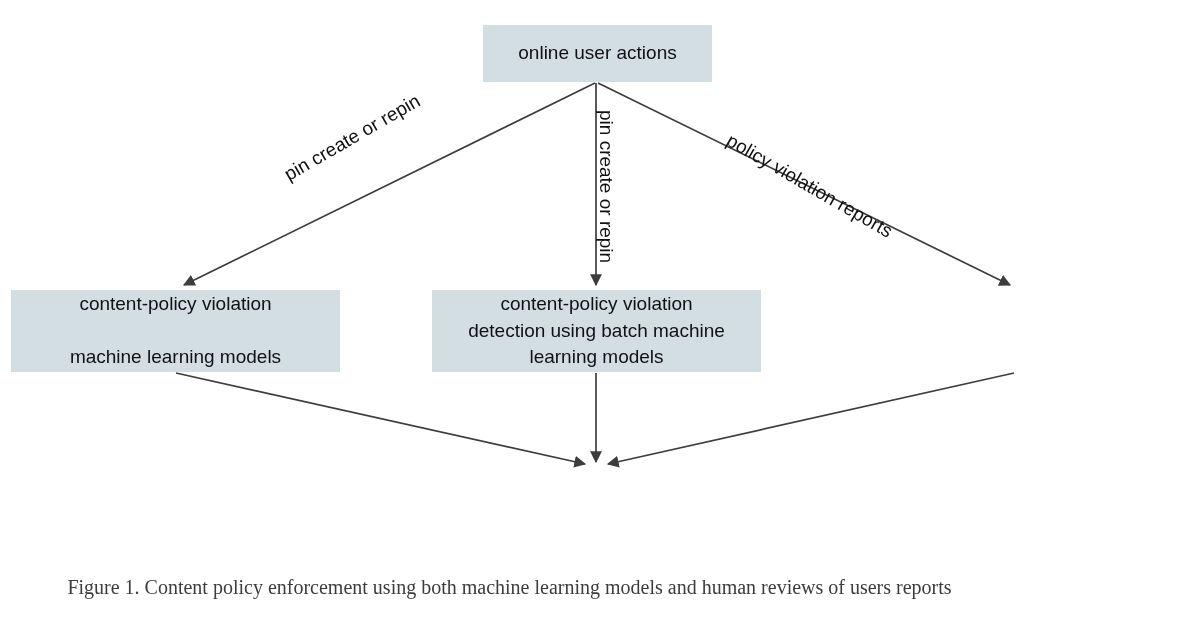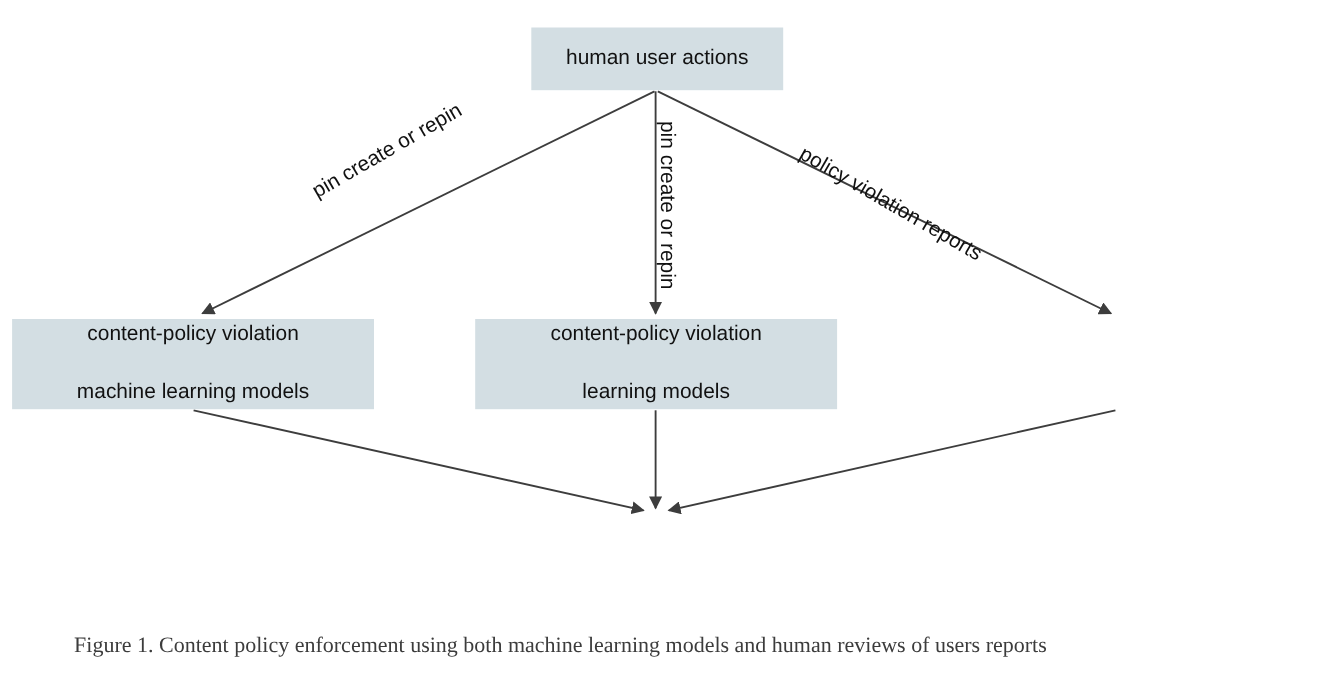--- a/index.html
+++ b/index.html
@@ -112,35 +112,35 @@
     <line x1="598" y1="83" x2="1010" y2="285" stroke="#3d3d3d" stroke-width="1.7" marker-end="url(#arrowhead)"></line>
 
     <line x1="176" y1="373" x2="585" y2="464" stroke="#3d3d3d" stroke-width="1.7" marker-end="url(#arrowhead)"></line>
 
     <line x1="596" y1="373" x2="596" y2="462" stroke="#3d3d3d" stroke-width="1.7" marker-end="url(#arrowhead)"></line>
 
     <line x1="1014" y1="373" x2="608" y2="464" stroke="#3d3d3d" stroke-width="1.7" marker-end="url(#arrowhead)"></line>
   </svg>
 
   <div class="node-box" id="node-online-user-actions">
-    <span>human user actions</span>
+    <span>online user actions</span>
   </div>
 
   <div class="node-box" id="node-online-detection">
     <span>
       <span>content-policy violation</span><br>
       <br>
       <span>machine learning models</span>
     </span>
   </div>
 
   <div class="node-box" id="node-batch-detection">
     <span>
       <span>content-policy violation</span><br>
-      <br>
+      <span>detection using batch machine</span><br>
       <span>learning models</span>
     </span>
   </div>
 
 
 
   <div class="edge-label" id="edge-label-left">pin create or repin</div>
 
   <div class="edge-label" id="edge-label-middle">pin create or repin</div>
 

